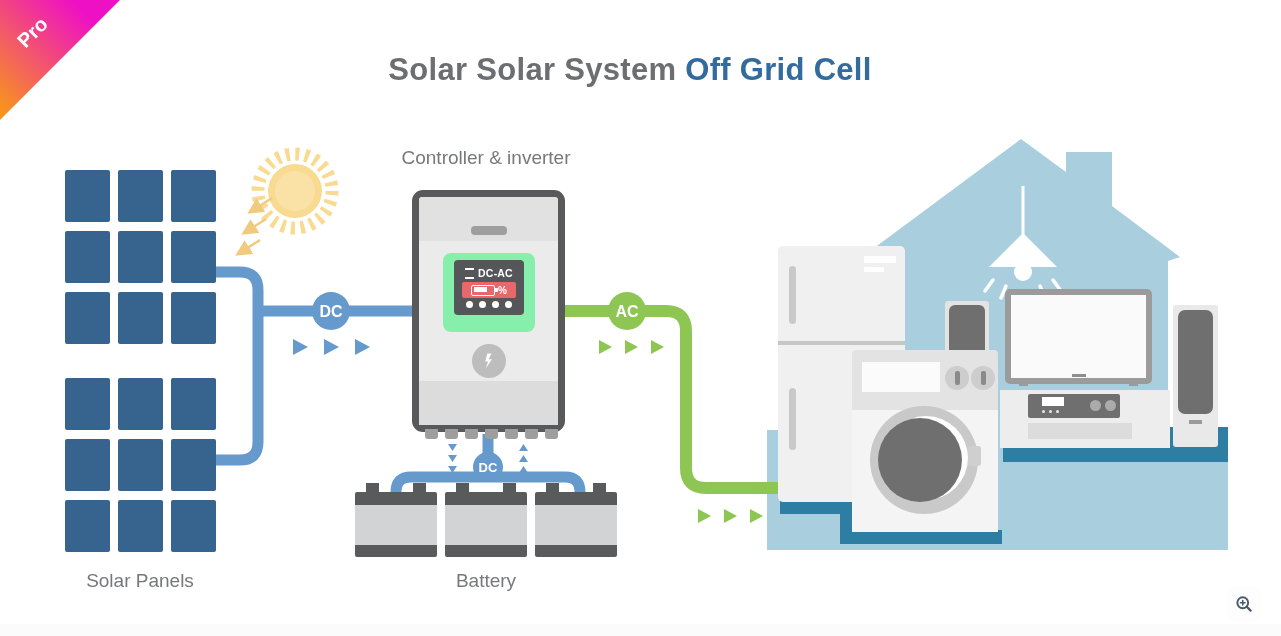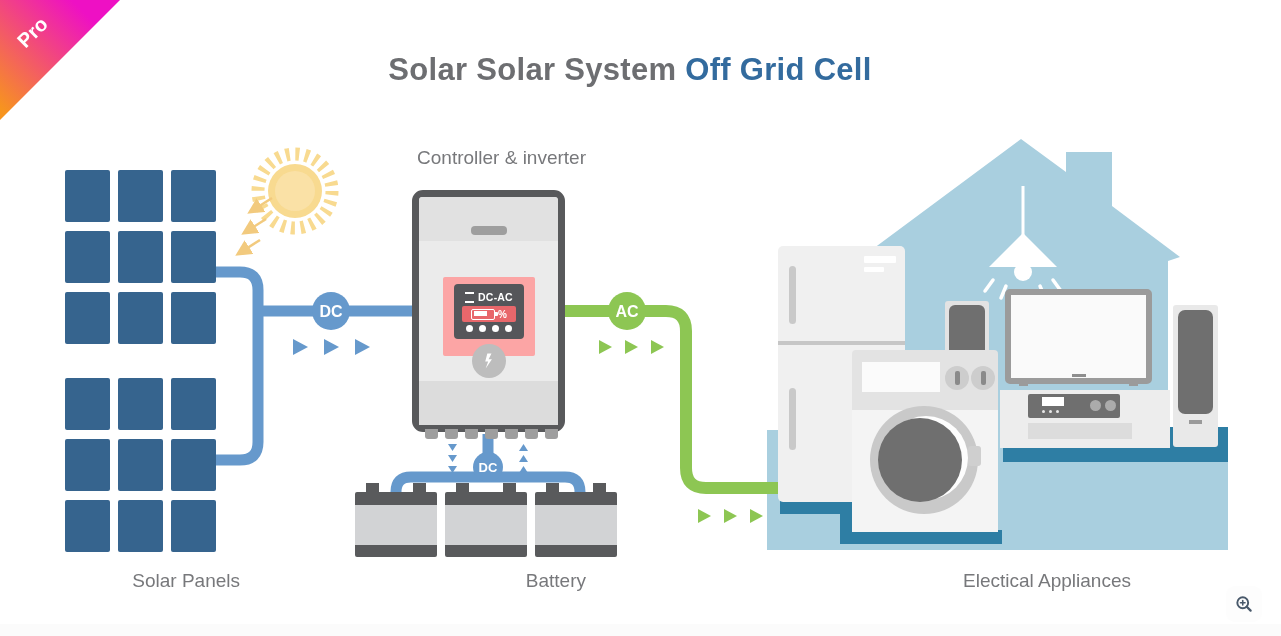--- a/index.html
+++ b/index.html
@@ -4,21 +4,21 @@
 <style>
   html,body{margin:0;padding:0;background:#ffffff;}
   #canvas{
     position:relative;width:1281px;height:636px;overflow:hidden;background:#ffffff;
     font-family:"Liberation Sans",sans-serif;
   }
   .layer{position:absolute;left:0;top:0;pointer-events:none;}
   .house-layer{z-index:0;}
   .wires{z-index:1;}
   .unit{position:absolute;z-index:2;}
-  .diagram-label{position:absolute;z-index:3;color:#77787B;font-size:19px;text-align:right;}
+  .diagram-label{position:absolute;z-index:3;color:#77787B;font-size:19px;text-align:center;}
   
   .page-title{
     position:absolute;left:0;top:52px;width:1260px;text-align:center;z-index:4;
     font-size:31px;font-weight:bold;color:#6D6E71;letter-spacing:.3px;margin:0;
   }
   .page-title .accent{color:#336B9E;}
   
   .ribbon{
     position:absolute;left:0;top:0;width:120px;height:120px;z-index:5;
     background:linear-gradient(45deg,#F7941E 5%,#EE10C4 80%);
@@ -33,21 +33,21 @@
   .panel-grid .cell{background:#36648E;border-radius:2px;}
   
   .controller{
     left:412px;top:190px;width:153px;height:242px;box-sizing:border-box;
     border:7px solid #58595B;border-radius:11px;background:#EBEBEB;
   }
   .controller .topstrip{position:absolute;left:0;top:0;right:0;height:44px;background:#E1E1E1;border-radius:3px 3px 0 0;}
   .controller .slot{position:absolute;left:50%;top:29px;width:36px;height:9px;margin-left:-18px;background:#9E9E9E;border-radius:4px;}
   .controller .bottomstrip{position:absolute;left:0;bottom:0;right:0;height:44px;background:#DCDCDC;}
   .controller .tab{position:absolute;top:calc(100% + 4px);width:13px;height:10px;background:#9E9E9E;border-radius:0 0 3px 3px;}
-  .disp{position:absolute;left:24px;top:80px;width:92px;height:79px;background:#fca5a5;border-radius:2px;}
+  .disp{position:absolute;left:24px;top:56px;width:92px;height:79px;background:#86efac;border-radius:8px;}
   .screen{position:absolute;left:11px;top:7px;width:70px;height:55px;background:#55565A;border-radius:4px;
           display:flex;flex-direction:column;align-items:center;justify-content:center;gap:3px;}
   .scr-row1{display:flex;align-items:center;gap:4px;}
   .hamburger{width:9px;height:7px;border-top:2px solid #fff;border-bottom:2px solid #fff;}
   .scr-mode{color:#fff;font-weight:bold;font-size:10.5px;letter-spacing:.2px;}
   .scr-red{width:54px;height:16px;background:#E8676B;border-radius:2px;display:flex;align-items:center;justify-content:center;gap:3px;}
   .batt-icon{position:relative;width:24px;height:11px;border:1.5px solid #fff;border-radius:2px;box-sizing:border-box;}
   .batt-icon::after{content:"";position:absolute;right:-4px;top:2px;width:3px;height:4px;background:#fff;border-radius:0 1px 1px 0;}
   .batt-icon .fill{position:absolute;left:1.5px;top:1.5px;width:13px;height:5px;background:#fff;}
   .scr-pct{color:#fff;font-weight:bold;font-size:10px;}
@@ -333,21 +333,20 @@
   </div>
 
   <div class="unit floor-speaker">
     <div class="front"></div>
     <div class="dash"></div>
   </div>
 
   <div class="diagram-label lbl-controller">Controller &amp; inverter</div>
   <div class="diagram-label lbl-panels">Solar Panels</div>
   <div class="diagram-label lbl-battery">Battery</div>
-  <div class="diagram-label lbl-appliances">Electical Appliances</div>
 
   <div class="zoom-btn">
     <svg width="21" height="21" viewBox="0 0 24 24">
       <circle cx="10" cy="10" r="6.2" fill="none" stroke="#49596B" stroke-width="2.2"></circle>
       <line x1="14.6" y1="14.6" x2="19" y2="19" stroke="#49596B" stroke-width="2.6" stroke-linecap="round"></line>
       <line x1="10" y1="7.4" x2="10" y2="12.6" stroke="#49596B" stroke-width="1.8" stroke-linecap="round"></line>
       <line x1="7.4" y1="10" x2="12.6" y2="10" stroke="#49596B" stroke-width="1.8" stroke-linecap="round"></line>
     </svg>
   </div>
 

